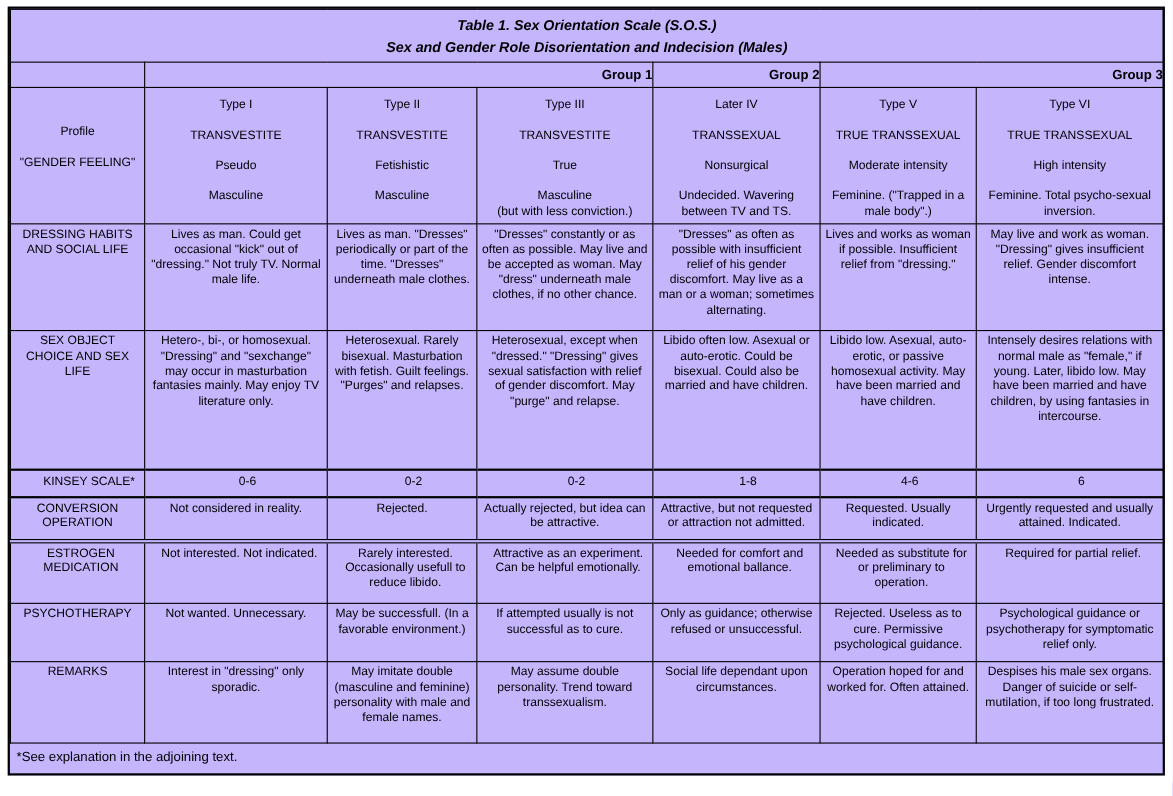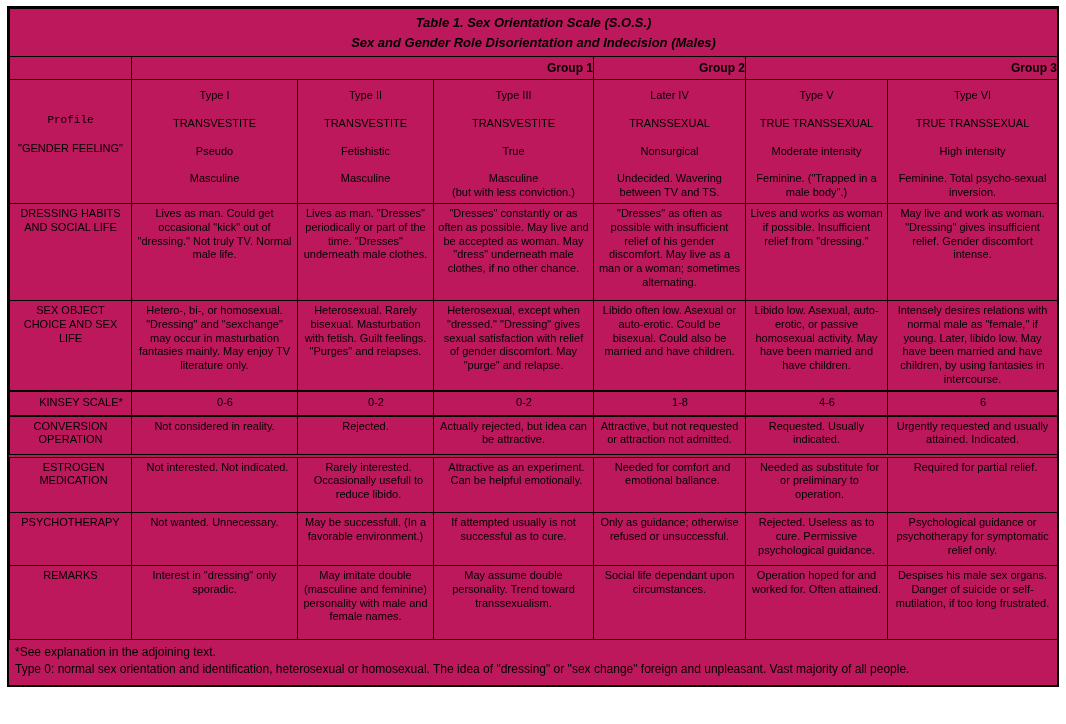--- a/index.html
+++ b/index.html
@@ -5,42 +5,42 @@
   * { margin: 0; padding: 0; box-sizing: border-box; }
   html, body { background: #fff; }
   body {
     font-family: "Liberation Sans", sans-serif;
     color: #000;
     padding: 6px 7px;
   }
   .frame {
     width: 1052px;
     border: 2px solid #000;
-    background: #be185d;
+    background: #c4b5fd;
   }
   table {
     border-collapse: collapse;
     width: 100%;
     table-layout: fixed;
   }
   td {
     border: 1px solid #000;
     font-size: 11px;
     line-height: 1.25;
     text-align: center;
     vertical-align: top;
     padding: 3px 4px;
     overflow: hidden;
     word-wrap: break-word;
   }
   tr.r-title    { height: 46px; }
   tr.r-group    { height: 23px; }
   tr.r-profile  { height: 124px; }
   tr.r-dressing { height: 97px; }
-  tr.r-sexobj   { height: 90px; }
+  tr.r-sexobj   { height: 126px; }
   tr.r-kinsey   { height: 25px; }
   tr.r-conversion { height: 40px; }
   tr.r-estrogen { height: 57px; }
   tr.r-psycho   { height: 53px; }
   tr.r-remarks  { height: 74px; }
 
   .title-cell {
     font-weight: bold;
     font-style: italic;
     font-size: 13px;
@@ -55,21 +55,21 @@
     padding: 2px 0;
     text-align: right;
   }
   .profile-cell { padding-top: 0; }
   .profile-cell .p-name { margin-top: 9px; }
   .profile-cell .p-cat,
   .profile-cell .p-var,
   .profile-cell .p-feel { margin-top: 14px; }
   .profile-cell .p-feel2 { margin-top: 0; }
   .profile-label { padding-top: 0; }
-  .profile-label .pl1 { margin-top: 34px; font-family: Liberation Mono, monospace; }
+  .profile-label .pl1 { margin-top: 34px; }
   .profile-label .pl2 { margin-top: 14px; }
 
   tr.r-kinsey td {
     border-top: 2px solid #000;
     border-bottom: 2px solid #000;
     vertical-align: middle;
     padding-left: 25px;
   }
   tr.r-estrogen td {
     border-top: 4px double #000;
@@ -229,15 +229,14 @@
         <td>Social life dependant upon circumstances.</td>
         <td>Operation hoped for and worked for. Often attained.</td>
         <td>Despises his male sex organs. Danger of suicide or self-mutilation, if too long frustrated.</td>
       </tr>
 
     </tbody>
   </table>
 
   <div class="footnotes">
     <div>*See explanation in the adjoining text.</div>
-    <div>Type 0: normal sex orientation and identification, heterosexual or homosexual. The idea of "dressing" or "sex change" foreign and unpleasant. Vast majority of all people.</div>
   </div>
 </div>
 
 </body></html>

